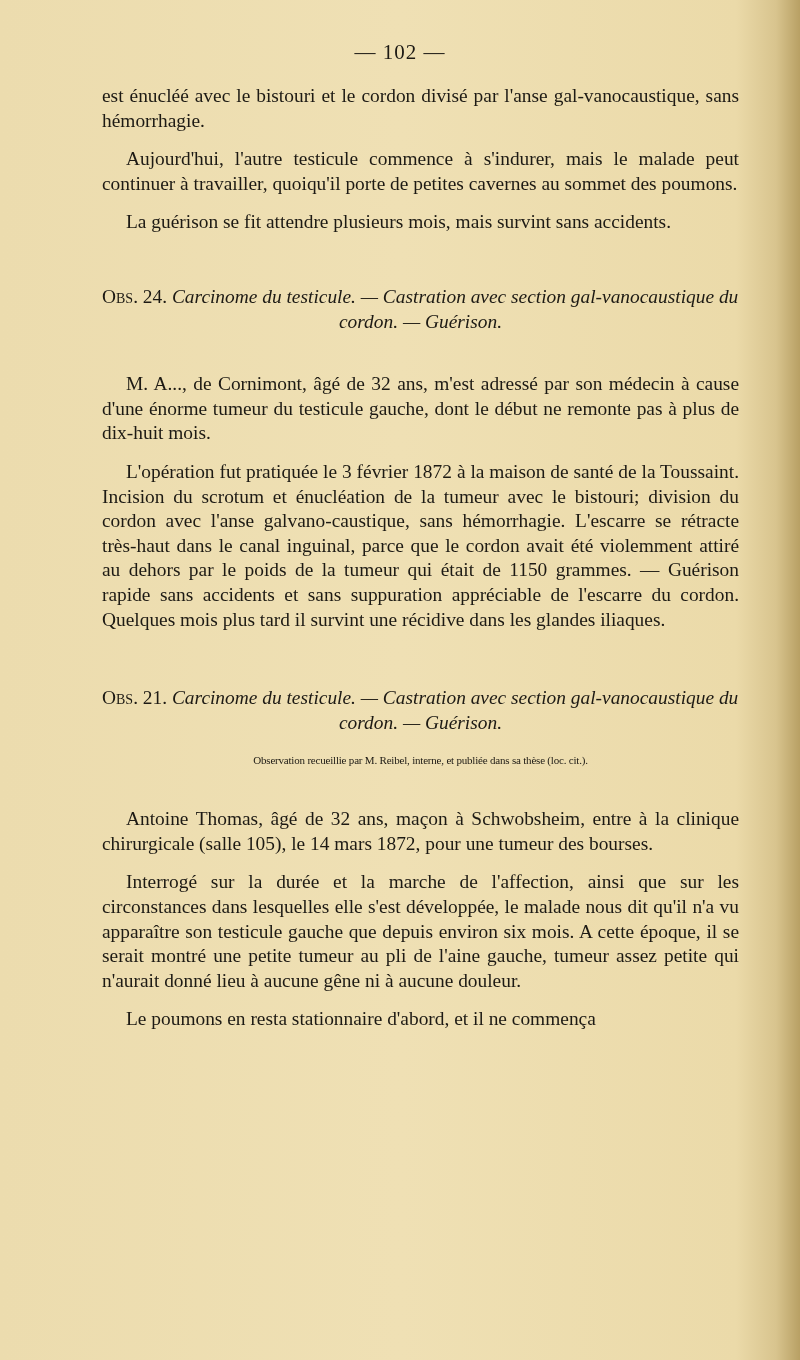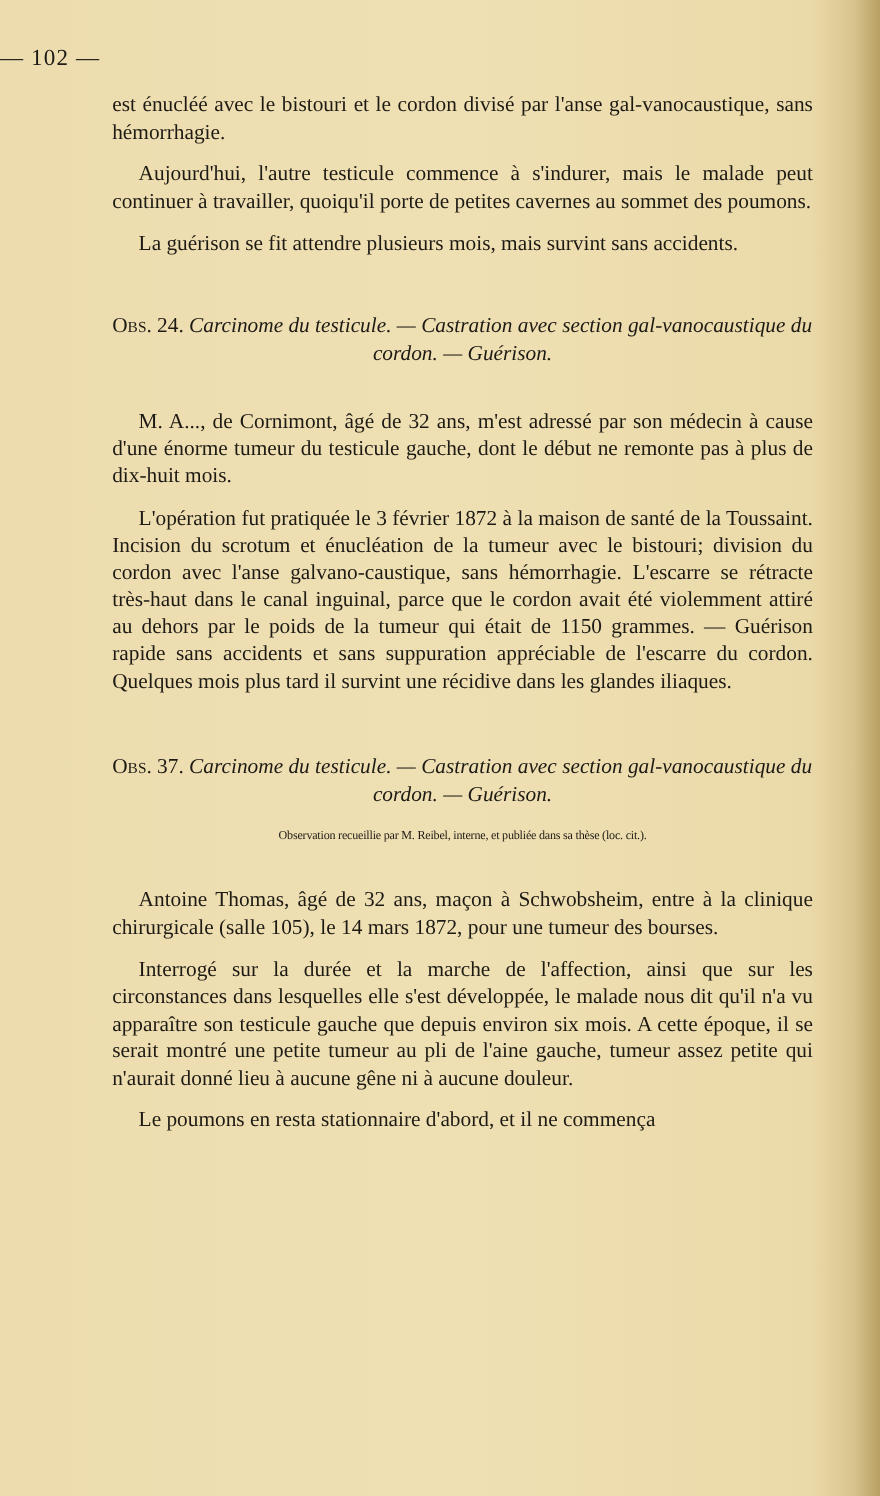--- a/index.html
+++ b/index.html
@@ -4,21 +4,21 @@
 <style>
   html, body { margin:0; padding:0; }
   body {
     width:800px; height:1360px; overflow:hidden;
     background: linear-gradient(90deg, #ecdcae 0%, #efe0b4 50%, #ebdaa9 92%, #d8c48e 97%, #b8a064 100%);
     font-family: "Liberation Serif", "DejaVu Serif", serif;
     color:#1d1a14;
     position:relative;
   }
   .page { position:absolute; left:0; top:0; width:800px; height:1360px; }
-  .folio { position:absolute; top:40px; left:0; width:800px; text-align:left; font-size:21px; letter-spacing:1px; }
+  .folio { position:absolute; top:40px; left:0; width:800px; text-align:center; font-size:21px; letter-spacing:1px; }
   .text { position:absolute; left:88px; width:665px; font-size:19.4px; line-height:24.6px; text-align:justify; }
   p { margin:14px; }
   .ind { text-indent:24px; }
   .head { text-align:left; text-align-last:center; }
   .head .sc { font-variant:small-caps; font-style:normal; }
   .head i { font-style:italic; }
   .small { font-size:11px; line-height:22px; text-align:center; letter-spacing:-0.2px; }
   .gap { height:16px; }
 </style>
 </head>
@@ -38,21 +38,21 @@
       <span class="sc">Obs. 24.</span>
       <i>Carcinome du testicule. — Castration avec section gal-vanocaustique du cordon. — Guérison.</i>
     </p>
     <div class="gap" style="height:10px;"></div>
     <p class="ind">M. A..., de Cornimont, âgé de 32 ans, m'est adressé par son médecin à cause d'une énorme tumeur du testicule gauche, dont le début ne remonte pas à plus de dix-huit mois.</p>
     <p class="ind">L'opération fut pratiquée le 3 février 1872 à la maison de santé de la Toussaint. Incision du scrotum et énucléation de la tumeur avec le bistouri; division du cordon avec l'anse galvano-caustique, sans hémorrhagie. L'escarre se rétracte très-haut dans le canal inguinal, parce que le cordon avait été violemment attiré au dehors par le poids de la tumeur qui était de 1150 grammes. — Guérison rapide sans accidents et sans suppuration appréciable de l'escarre du cordon. Quelques mois plus tard il survint une récidive dans les glandes iliaques.</p>
 
     <div class="gap" style="height:26px;"></div>
 
     <p class="head">
-      <span class="sc">Obs. 37.</span>
+      <span class="sc">Obs. 21.</span>
       <i>Carcinome du testicule. — Castration avec section gal-vanocaustique du cordon. — Guérison.</i>
     </p>
     <p class="small">Observation recueillie par M. Reibel, interne, et publiée dans sa thèse (loc. cit.).</p>
     <div class="gap" style="height:8px;"></div>
     <p class="ind">Antoine Thomas, âgé de 32 ans, maçon à Schwobsheim, entre à la clinique chirurgicale (salle 105), le 14 mars 1872, pour une tumeur des bourses.</p>
     <p class="ind">Interrogé sur la durée et la marche de l'affection, ainsi que sur les circonstances dans lesquelles elle s'est développée, le malade nous dit qu'il n'a vu apparaître son testicule gauche que depuis environ six mois. A cette époque, il se serait montré une petite tumeur au pli de l'aine gauche, tumeur assez petite qui n'aurait donné lieu à aucune gêne ni à aucune douleur.</p>
     <p class="ind">Le poumons en resta stationnaire d'abord, et il ne commença</p>
   </div>
 </div>
 

